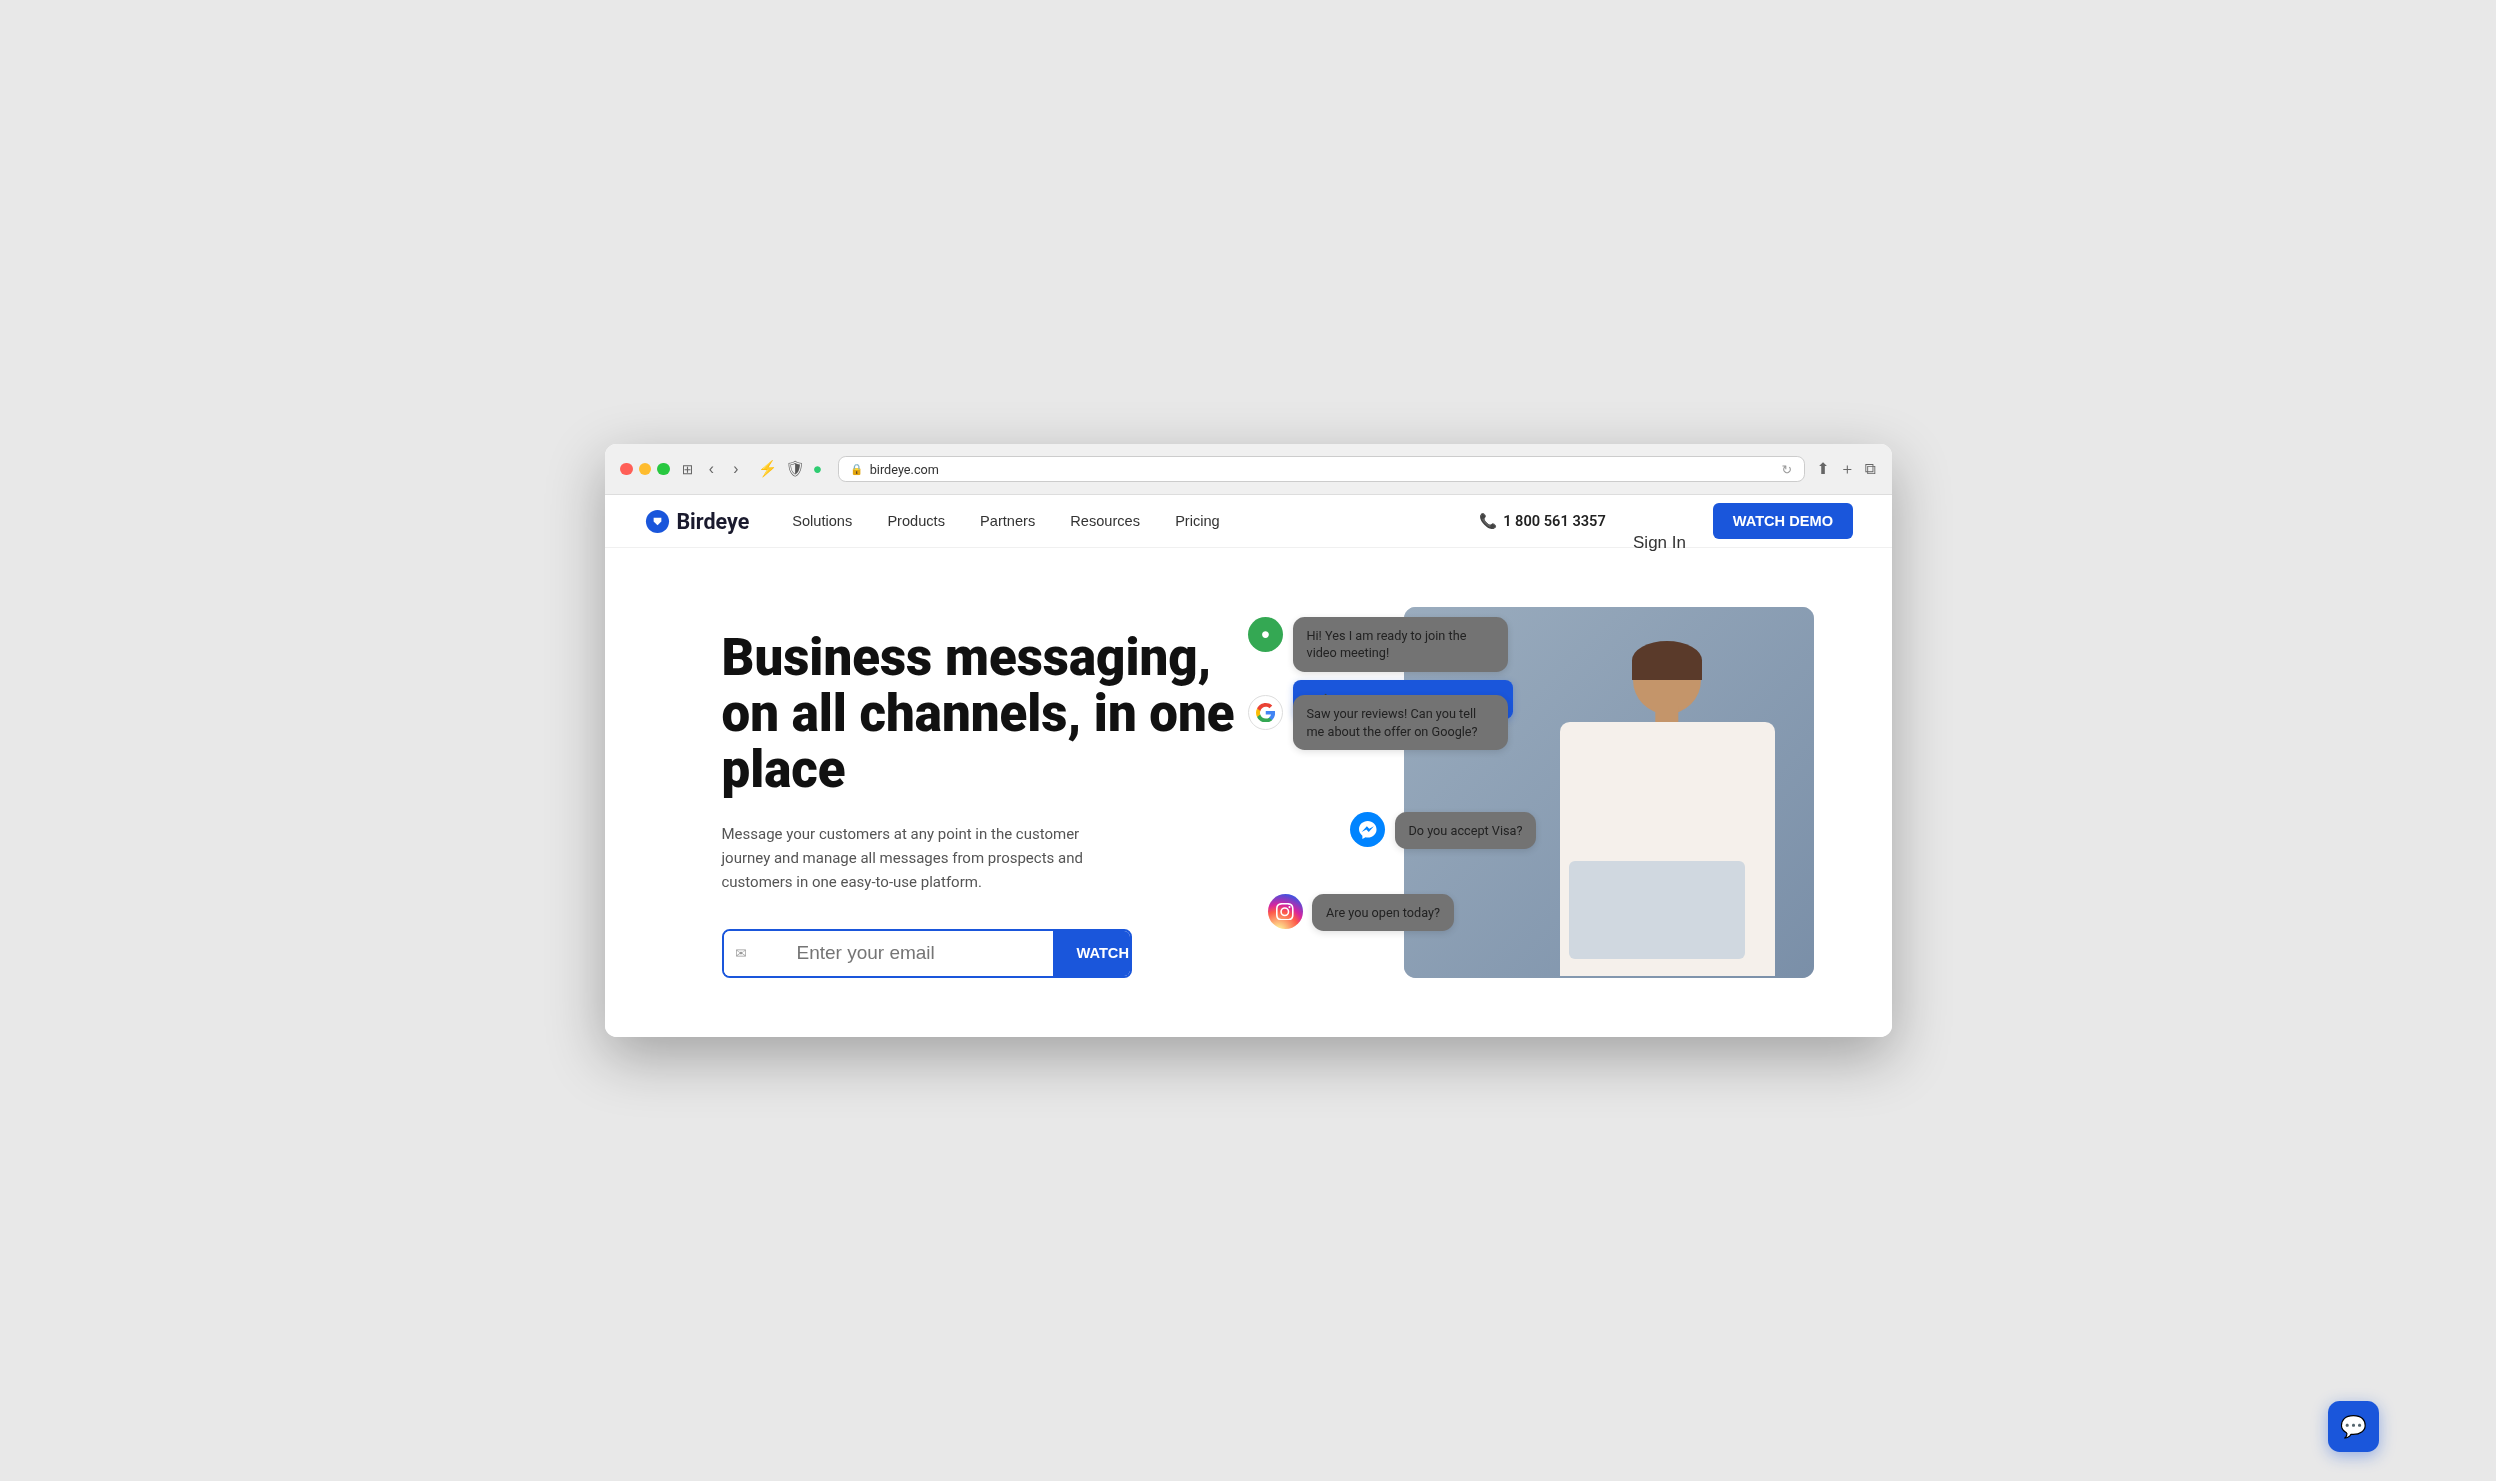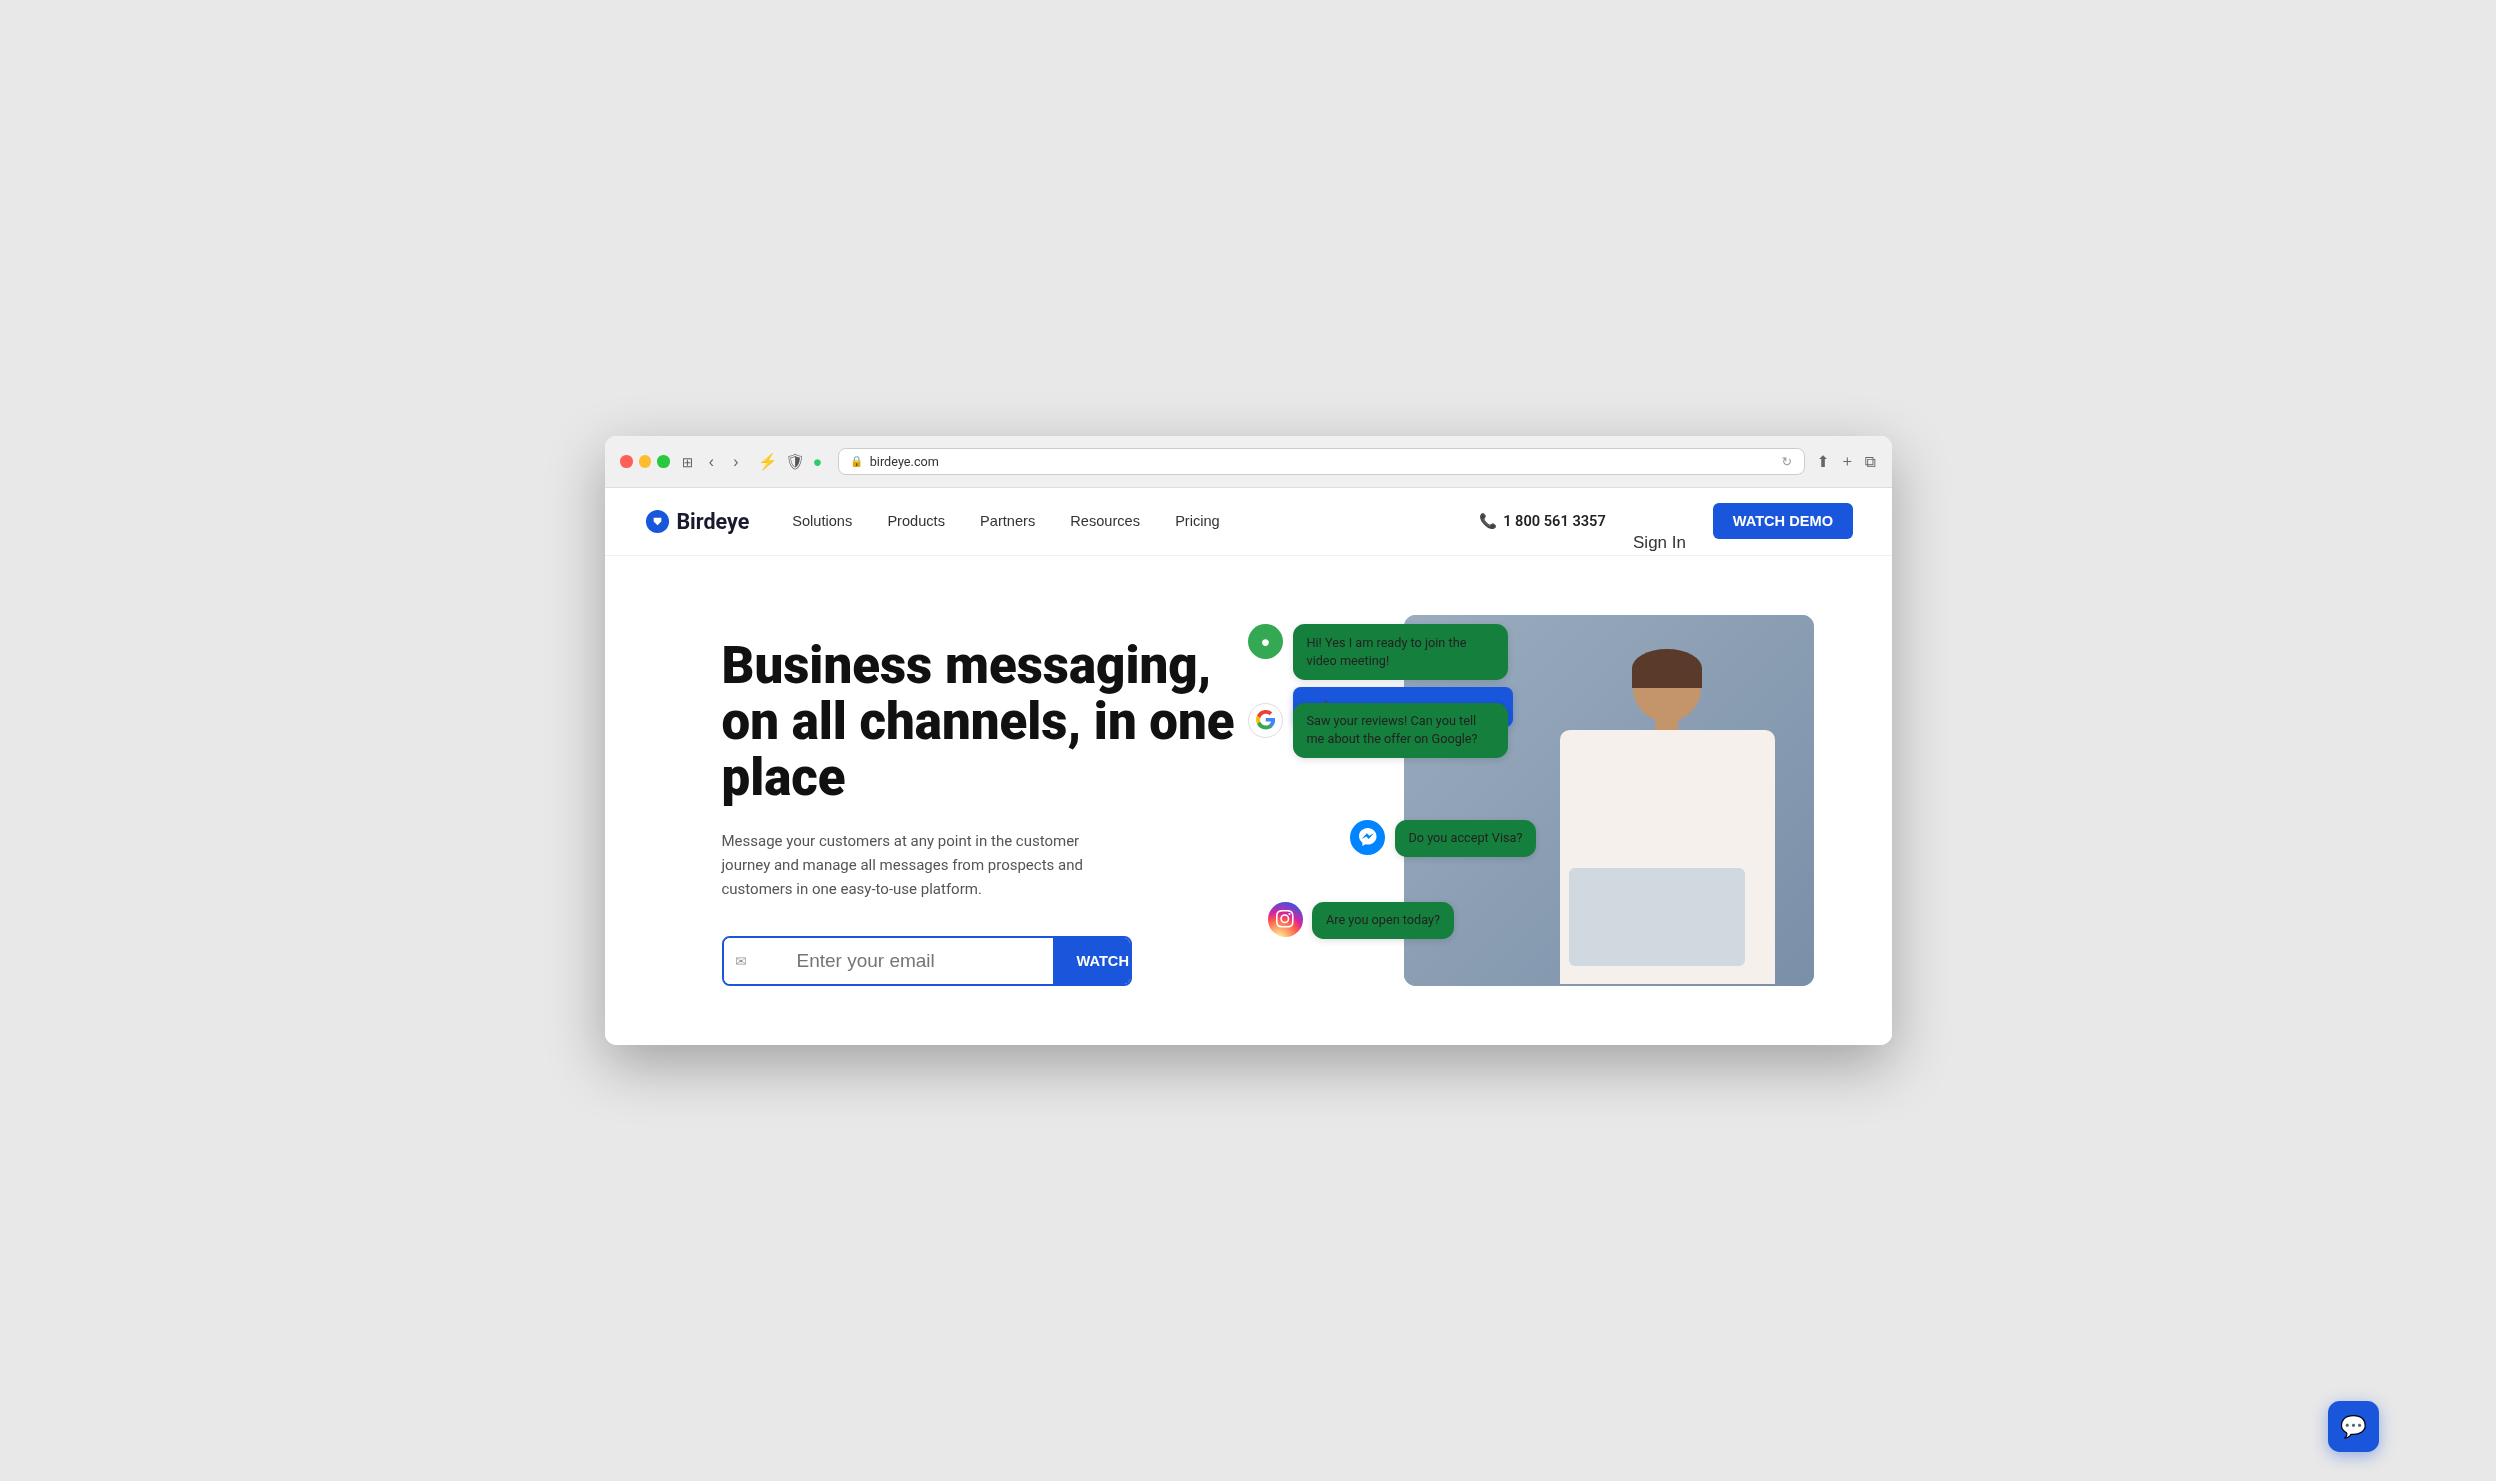--- a/index.html
+++ b/index.html
@@ -93,21 +93,21 @@
     
     .website {
       background: #fff;
     }
 
     
     .nav {
       display: flex;
       align-items: center;
       padding: 0 39px;
-      height: 68px;
+      height: 53px;
       border-bottom: 1px solid #f0f0f0;
       gap: 7.8px;
     }
 
     .logo {
       display: flex;
       align-items: center;
       gap: 5.9px;
       font-size: 21.5px;
       font-weight: 700;
@@ -286,21 +286,21 @@
       font-size: 17.6px;
       flex-shrink: 0;
     }
 
     .chat-icon-green { background: #34a853; }
     .chat-icon-google { background: #fff; border: 1px solid #ddd; }
     .chat-icon-messenger { background: #0084ff; }
     .chat-icon-instagram { background: radial-gradient(circle at 30% 107%, #fdf497 0%, #fdf497 5%, #fd5949 45%, #d6249f 60%, #285aeb 90%); }
 
     .chat-bubble {
-      background: #15803d;
+      background: #737373;
       border-radius: 11.7px;
       padding: 9.8px 13.7px;
       font-size: 12.7px;
       color: #222;
       line-height: 1.4;
       box-shadow: 0 2px 7.8px rgba(0,0,0,0.12);
       max-width: 215px;
     }
 
     .join-video-btn {

